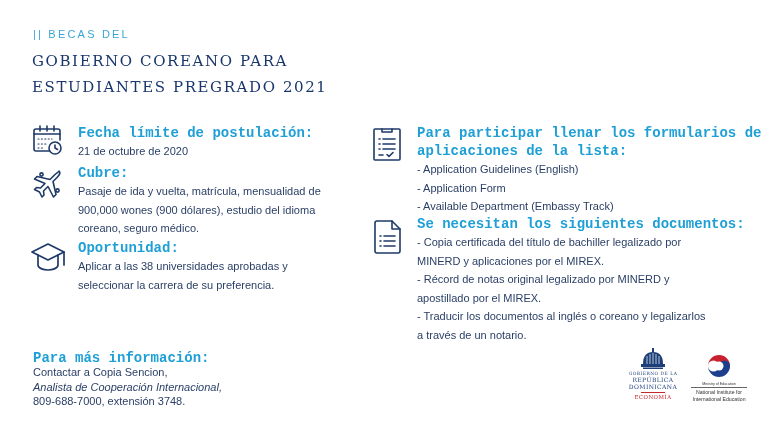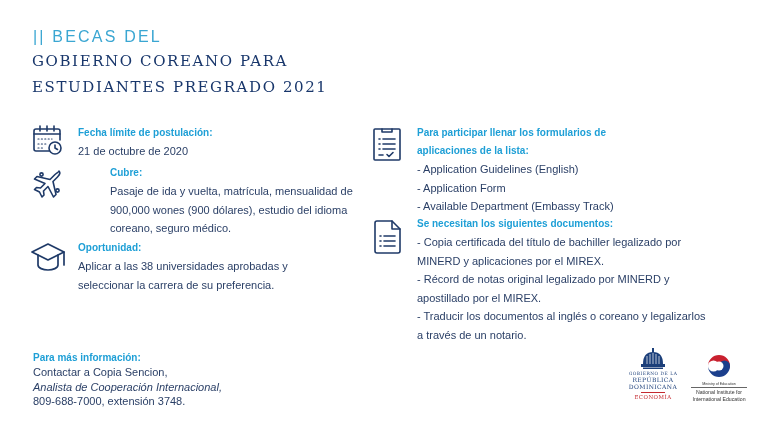--- a/index.html
+++ b/index.html
@@ -2,35 +2,35 @@
 <html><head>
 <meta charset="utf-8">
 <style>
   * { margin: 0; padding: 0; box-sizing: border-box; }
   html, body { width: 768px; height: 432px; background: #ffffff; overflow: hidden; }
   body { position: relative; font-family: "Liberation Sans", sans-serif; color: #1f3a68; }
 
   .eyebrow {
     position: absolute; left: 33px; top: 28px;
     font-family: "Liberation Sans", sans-serif;
-    font-size: 16px; letter-spacing: 2.2px; color: #3aa6d2;
+    font-size: 11px; letter-spacing: 2.2px; color: #3aa6d2;
   }
   .title {
     position: absolute; left: 32px; top: 48px;
     font-family: "DejaVu Serif", serif;
     font-size: 15px; line-height: 26px; letter-spacing: 1.6px;
     color: #18366b; font-weight: normal;
   }
   .title div { white-space: nowrap; }
 
   .block { position: absolute; }
   .icon { position: absolute; width: 34px; height: 34px; }
   .icon svg { width: 100%; height: 100%; display: block; }
   .heading {
-    font-size: 10px; font-weight: bold; color: #1e9fd6; line-height: 18px; white-space: nowrap;
+    font-size: 14px; font-weight: bold; color: #1e9fd6; line-height: 18px; white-space: nowrap; font-family: Liberation Mono, monospace;
   }
   .text {
     font-size: 11px; color: #2a3f66; line-height: 18.5px; white-space: nowrap;
   }
 
   .logo-rd { position: absolute; left: 622px; top: 348px; width: 62px; height: 60px; text-align: center; }
   .logo-rd .dome { display: block; margin: 0 auto; width: 26px; height: 22px; }
   .logo-rd .l1 { font-family: "DejaVu Serif", serif; font-size: 4.4px; color: #1c3f7a; letter-spacing: 0.5px; margin-top: 1px; }
   .logo-rd .l2 { font-family: "DejaVu Serif", serif; font-size: 6px; color: #1c3f7a; letter-spacing: 0.4px; line-height: 7px; }
   .logo-rd .rule { width: 24px; height: 1px; background: #c4292f; margin: 2px auto 1px; }
@@ -74,21 +74,21 @@
 </div>
 
 <div class="block" style="left:32px; top:164px;">
   <div class="icon" style="left:0; top:4px; width:32px; height:32px;">
     <svg viewBox="0 0 32 32" fill="none" stroke="#1f3a68" stroke-width="1.6" stroke-linecap="round" stroke-linejoin="round">
       <path d="M27 3c1.5 1.5 0.5 4-1.5 6L21 13.5l3 13-2.5 2.5-5.5-10.5-4.5 4.5 0.5 4-2 2-2.5-5-5-2.5 2-2 4 0.5 4.5-4.5L2.5 11 5 8.5l13 3L22.5 7c2-2 4.5-3 4.5-4z"></path>
       <circle cx="9.5" cy="6.5" r="1.6"></circle>
       <circle cx="25.5" cy="22.5" r="1.6"></circle>
     </svg>
   </div>
-  <div style="position:absolute; left:46px; top:0;margin-left:32px;">
+  <div style="position:absolute; left:46px; top:0;">
     <div class="heading">Cubre:</div>
     <div class="text">Pasaje de ida y vuelta, matrícula, mensualidad de</div>
     <div class="text">900,000 wones (900 dólares), estudio del idioma</div>
     <div class="text">coreano, seguro médico.</div>
   </div>
 </div>
 
 <div class="block" style="left:30px; top:239px;">
   <div class="icon" style="left:0; top:2px; width:36px; height:32px;">
     <svg viewBox="0 0 36 32" fill="none" stroke="#1f3a68" stroke-width="1.7" stroke-linecap="round" stroke-linejoin="round">

